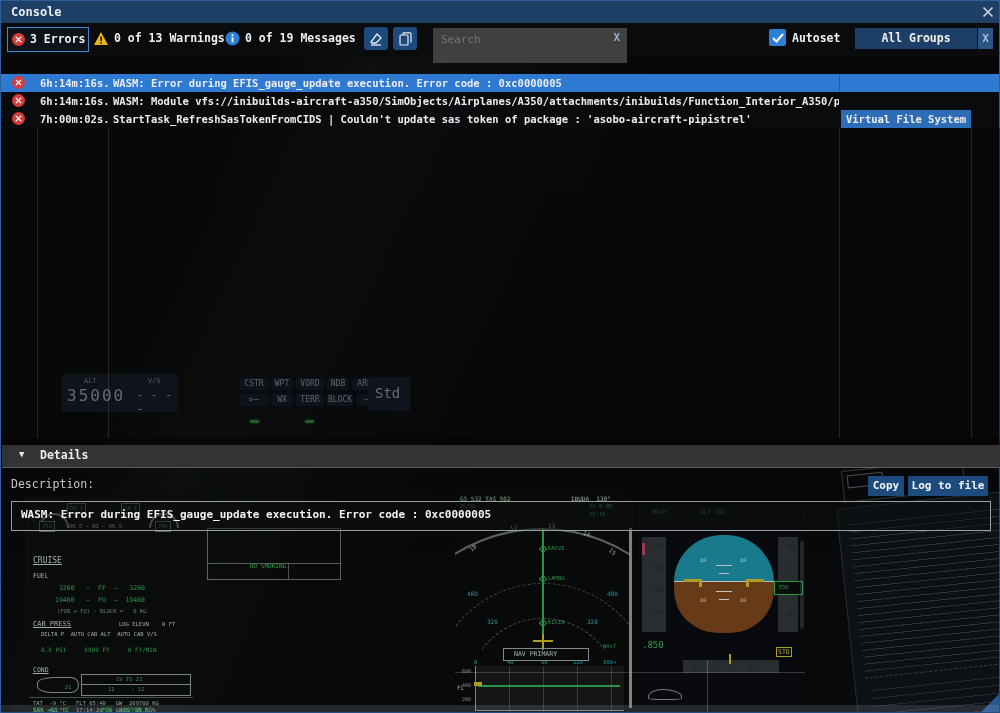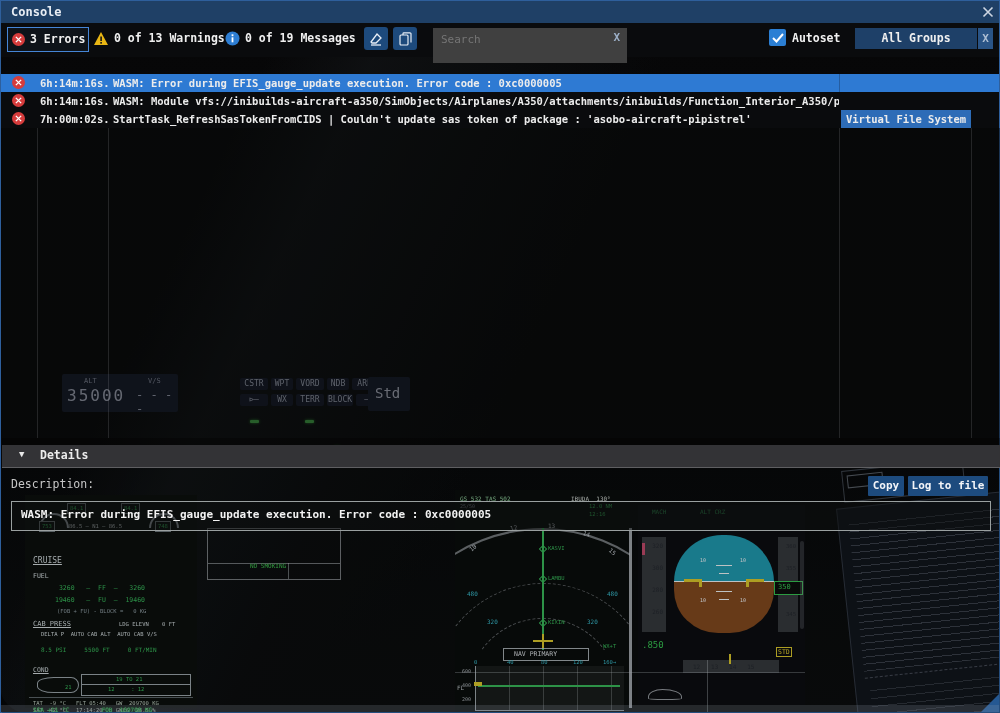--- a/index.html
+++ b/index.html
@@ -204,21 +204,21 @@
         <div class="abs" style="left:10px;top:44px;width:18px;height:3px;background:#d8c32a;"></div>
         <div class="abs" style="left:25px;top:44px;width:3px;height:8px;background:#d8c32a;"></div>
         <div class="abs" style="left:72px;top:44px;width:18px;height:3px;background:#d8c32a;"></div>
         <div class="abs" style="left:72px;top:44px;width:3px;height:8px;background:#d8c32a;"></div>
       </div>
       <div class="tape" style="left:140px;top:32px;width:20px;height:95px;">
         <span style="right:2px;top:6px;font-size:5.5px;">360</span>
         <span style="right:2px;top:28px;font-size:5.5px;">355</span>
         <span style="right:2px;top:74px;font-size:5.5px;">345</span>
       </div>
-      <div class="abs" style="left:136px;top:76px;width:27px;height:12px;border:1px solid #35c04f;background:#0a0c0a;">
+      <div class="abs" style="left:136px;top:76px;width:27px;height:12px;border:1px solid #35c04f;background:#0a0c0a;font-family:Liberation Serif, serif;">
         <span style="left:3px;top:1px;font-size:7px;color:#35c04f;">350</span>
       </div>
       <div class="abs" style="left:162px;top:36px;width:4px;height:88px;background:rgba(130,134,140,0.28);border-radius:2px;"></div>
       <span style="left:4px;top:135px;font-size:9px;color:#35c04f;">.850</span>
       <span style="left:138px;top:142px;font-size:6.5px;color:#d8c32a;border:1px solid #d8c32a;padding:0 1px;">STD</span>
       <div class="tape" style="left:45px;top:155px;width:96px;height:13px;">
         <span style="left:10px;top:3px;font-size:6px;">12   13   14   15</span>
         <div class="abs" style="left:46px;top:-6px;width:2px;height:10px;background:#d8c32a;"></div>
       </div>
       <div class="abs" style="left:10px;top:184px;width:32px;height:9px;border:1px solid rgba(205,210,216,0.7);border-radius:60% 80% 40% 40% / 100% 100% 20% 20%;"></div>

